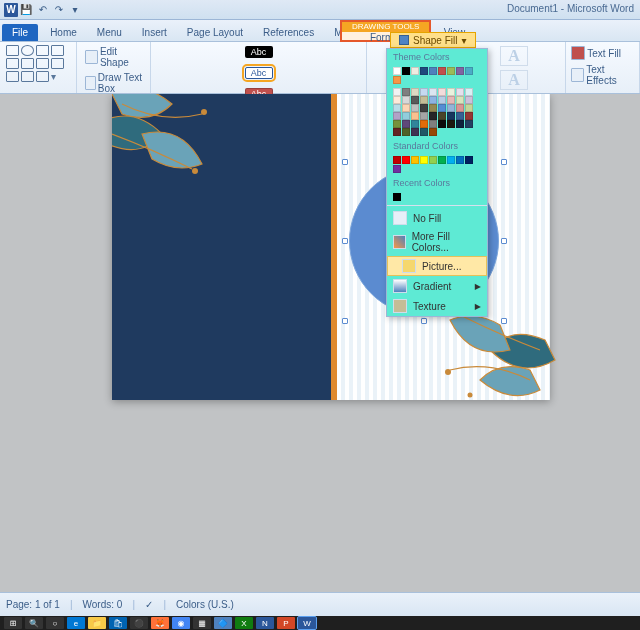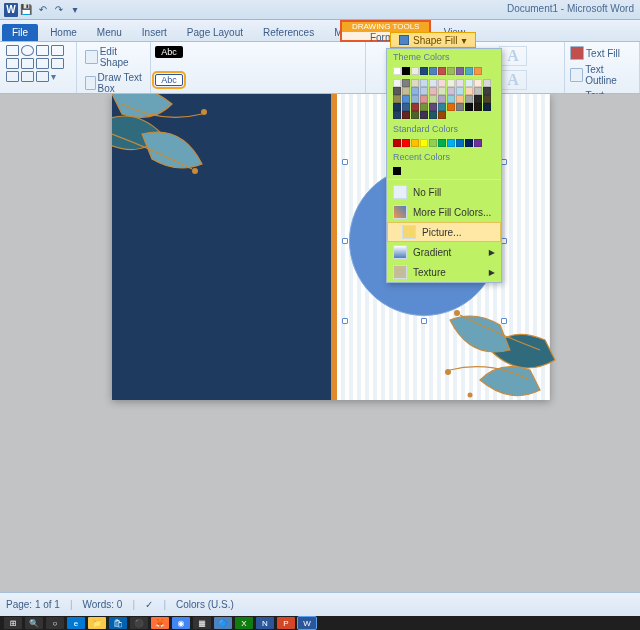--- a/index.html
+++ b/index.html
@@ -14,21 +14,21 @@
 .tab.file{background:#1f66c1;color:#fff;border-radius:2px 2px 0 0;margin:0 2px}
 .context-group{position:absolute;left:340px;top:0;border:2px solid #e5582b;height:22px;display:flex;flex-direction:column;align-items:center;background:#fff1df}
 .context-label{background:#f5a623;color:#fff;font-size:8px;padding:0 10px;height:10px;line-height:10px}
 .context-tab{padding:0 10px;color:#3b5d88;height:11px;line-height:11px}
 .ribbon{height:52px;background:linear-gradient(#f6faff,#e7eff8);border-bottom:1px solid #a9c0db;display:flex}
 .group{border-right:1px solid #c7d7ea;padding:3px 6px;display:flex;flex-direction:column;gap:2px;position:relative}
 .grp-row{display:flex;gap:2px;align-items:center}
 .shape-icon{width:13px;height:11px;border:1px solid #5a789c;border-radius:1px}
 .btn-txt{color:#3b5d88;display:flex;align-items:center;gap:2px;padding:1px 2px}
 .btn-txt .ic{width:14px;height:14px;background:#e7eff8;border:1px solid #9cb6d6;border-radius:1px}
-.styles{display:flex;gap:16px;padding:4px}
+.styles{display:flex;gap:9px;align-items:center;padding:4px}
 .style-swatch{width:28px;height:28px;border-radius:2px;display:flex;align-items:center;justify-content:center;color:#fff;font-size:9px;border:1px solid rgba(0,0,0,.2)}
 .style-swatch.sel{outline:2px solid #f5a623;outline-offset:1px;background:#fff;color:#2b579a;border:1px solid #2b579a}
 .fill-btn{position:absolute;left:390px;top:32px;background:#ffe08a;border:1px solid #e5a400;padding:2px 8px;display:flex;align-items:center;gap:4px;color:#6b4a00;height:16px}
 .fill-btn .sq{width:10px;height:10px;background:#4f84c4;border:1px solid #355f93}
 .wordart{display:flex;gap:4px;padding:4px;align-items:center}
 .wa{width:28px;height:28px;border:1px solid #cfdceb;display:flex;align-items:center;justify-content:center;color:#bcd0e6;font-size:16px;font-weight:bold;font-family:serif}
 .txt-opts{display:flex;flex-direction:column;gap:2px;padding:3px;color:#3b5d88}
 .group-labels{height:14px;background:#e7eff8;border-bottom:1px solid #a9c0db;display:flex;color:#5a789c;font-size:9px}
 .gl{text-align:center}
 .page-area{position:absolute;top:94px;left:0;right:0;bottom:32px;background:#c1c3c5;overflow:hidden}
@@ -38,21 +38,21 @@
 .leaf{position:absolute}
 .leaf path{stroke:#c98a3a;stroke-width:1.2;fill:none}
 .leaf .lf{fill:#6aa3b8}
 .leaf .ld{fill:#2f6b7d}
 .leaf .dot{fill:#c98a3a}
 .circle-sel{position:absolute;left:5px;top:65px;width:165px;height:165px}
 .big-circle{width:150px;height:150px;border-radius:50%;background:#5b8bd0;border:1px solid #7ba5db;position:absolute;left:7px;top:7px}
 .handle{width:6px;height:6px;background:#fff;border:1px solid #5b8bd0;position:absolute;border-radius:1px}
 .rot{width:8px;height:8px;border-radius:50%;background:#7fd67f;border:1px solid #4aa64a;position:absolute;left:78px;top:-14px}
 .rot-line{position:absolute;left:81px;top:-6px;width:1px;height:10px;background:#5b8bd0}
-.dropdown{position:absolute;left:386px;top:48px;width:116px;background:#bef264;border:1px solid #9cb6d6;box-shadow:2px 2px 6px rgba(0,0,0,.25);z-index:100}
+.dropdown{position:absolute;left:386px;top:48px;width:102px;background:#5eead4;border:1px solid #9cb6d6;box-shadow:2px 2px 6px rgba(0,0,0,.25);z-index:100}
 .dd-section{padding:3px 6px;color:#5a789c;font-size:9px}
 .dd-swatches{display:flex;flex-wrap:wrap;gap:1px;padding:2px 6px}
 .sw{width:8px;height:8px;border:1px solid rgba(0,0,0,.15)}
 .dd-sep{height:1px;background:#d6e0ed;margin:2px 0}
 .dd-item{display:flex;align-items:center;gap:6px;padding:3px 6px;color:#333}
 .dd-item.hover{background:#ffe8a6;border:1px solid #e5c15a;padding:2px 14px}
 .dd-item .ic{width:14px;height:14px;background:#e7eff8;border:1px solid #cfdceb;display:flex;align-items:center;justify-content:center}
 .dd-item .arrow{margin-left:auto;color:#333;font-size:8px}
 .status{position:absolute;left:0;right:0;bottom:14px;height:24px;background:linear-gradient(#eaf1fa,#d9e6f3);border-top:1px solid #a9c0db;display:flex;align-items:center;gap:10px;padding:0 6px;color:#3b5d88;font-size:9px}
 .status .sep{color:#9cb6d6}
@@ -133,24 +133,20 @@
   </div>
   <div class="group wordart" style="width:110px;margin-left:96px">
     <div class="wa">A</div>
     <div class="wa">A</div>
     <div class="wa">A</div>
   </div>
   <div class="group txt-opts">
     <div class="btn-txt">
         <span class="ic" style="background:#c0504d"></span>
         <span>Text Fill</span>
-      </div>
-    <div class="btn-txt">
-        <span class="ic"></span>
-        <span>Text Outline</span>
       </div>
     <div class="btn-txt">
         <span class="ic"></span>
         <span>Text Effects</span>
       </div>
   </div>
 </div>
 
 <div class="fill-btn">
   <span class="sq"></span>

